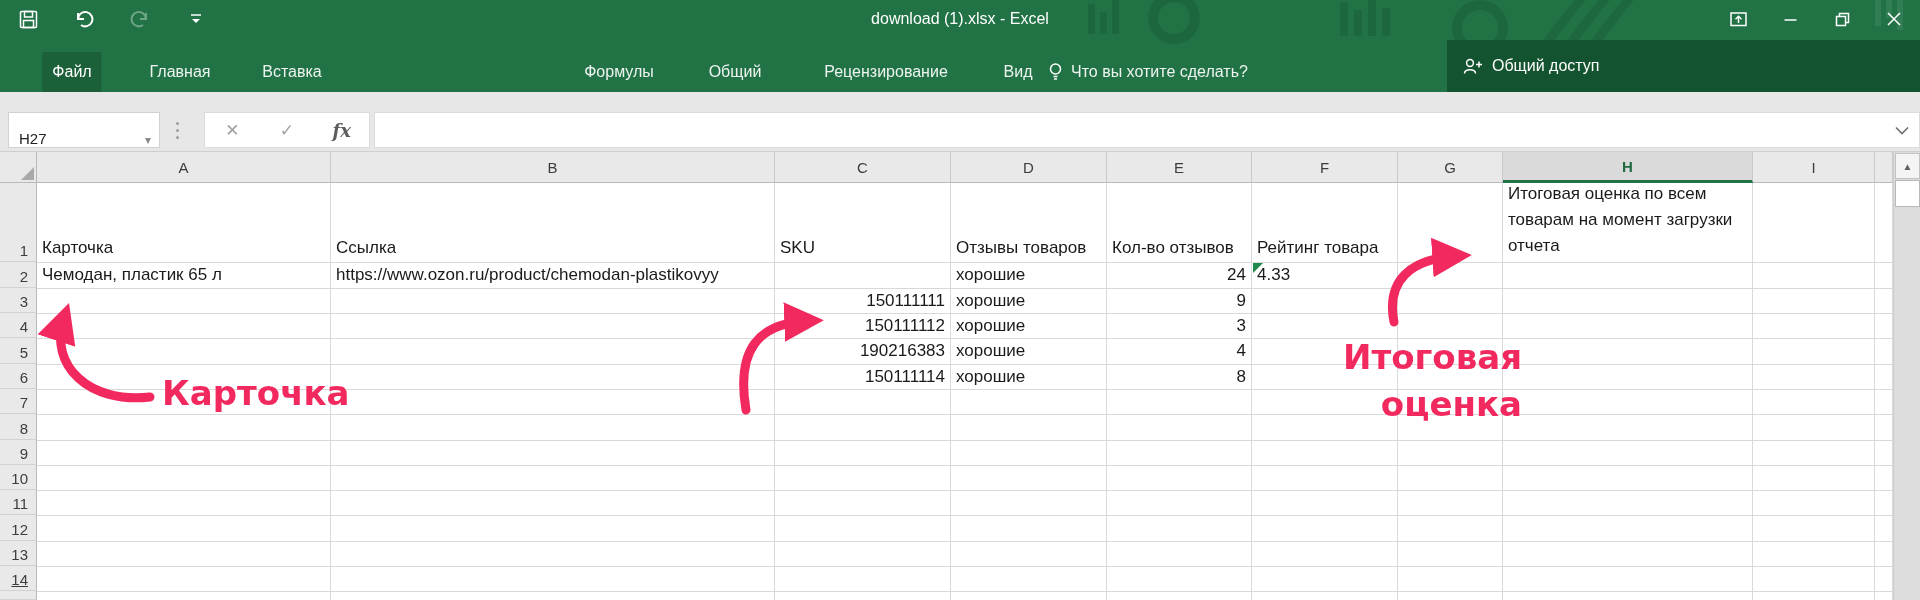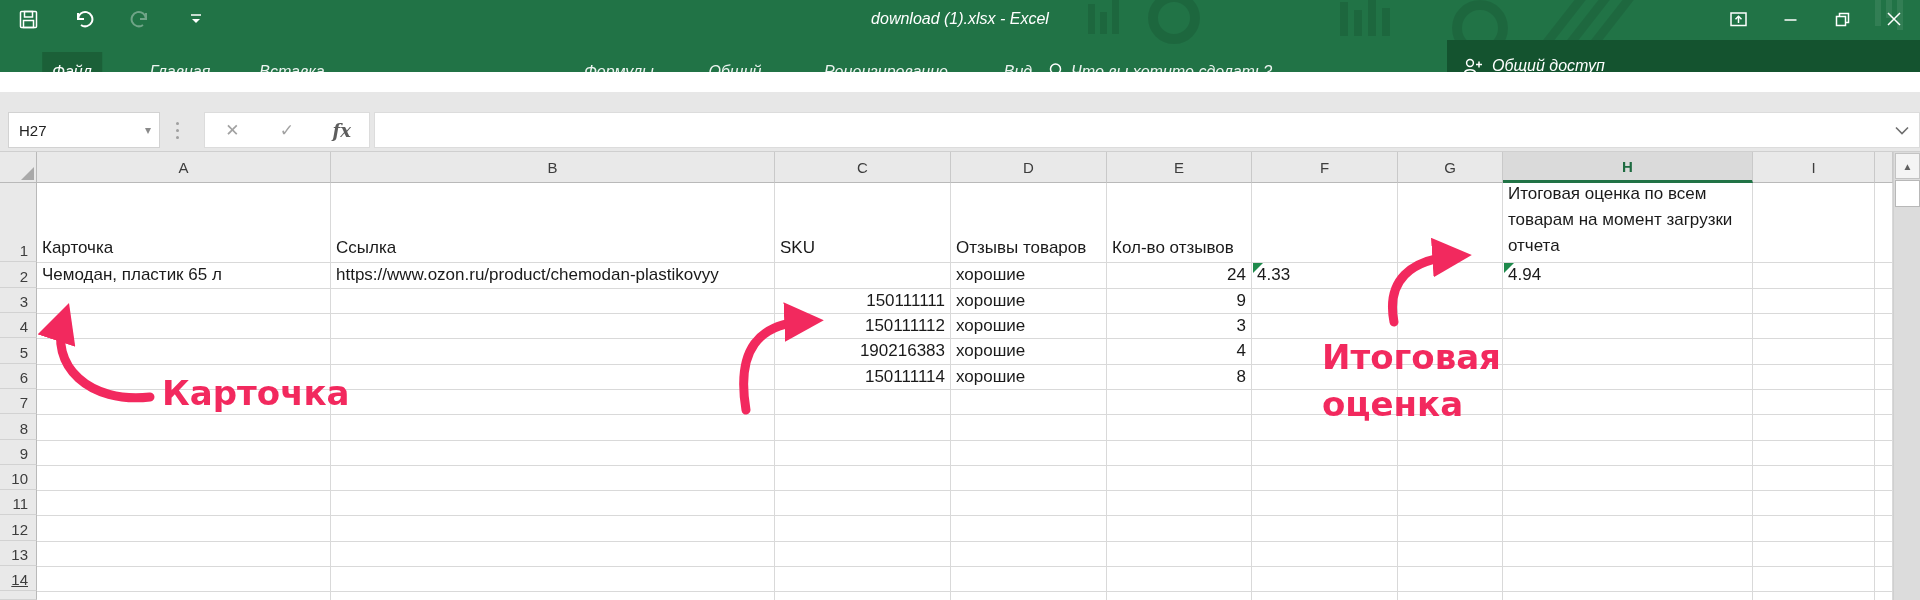--- a/index.html
+++ b/index.html
@@ -6,21 +6,21 @@
     --green:#217346; --green-dark:#14532f; --green-file:#1b6038;
     --pink:#f2295e;
     --grid:#d9d9d9; --hdr-bg:#e9e9e9; --hdr-border:#c9c9c9; --hdr-text:#3d3d3d;
   }
   *{box-sizing:border-box; margin:0; padding:0;}
   body{width:1920px;height:600px;overflow:hidden;background:#fff;
        font-family:"Liberation Sans",sans-serif;}
   #app{position:relative;width:1920px;height:600px;background:#fff;overflow:hidden;}
 
   
-  #header{position:absolute;left:0;top:0;width:1920px;height:72px;background:var(--green);overflow:hidden;font-style:italic;}
+  #header{position:absolute;left:0;top:0;width:1920px;height:92px;background:var(--green);overflow:hidden;}
   .pat{position:absolute;pointer-events:none;}
   .pat-bar{background:rgba(0,0,0,.10);}
   .pat-bar.light{background:rgba(255,255,255,.08);}
   .pat-ring{border-radius:50%;border:10px solid rgba(0,0,0,.10);}
   .pat-diag{background:rgba(0,0,0,.09);transform:rotate(38deg);}
 
   #titlebar{position:absolute;left:0;top:0;width:1920px;height:38px;}
   #qat{position:absolute;left:0;top:0;height:38px;display:flex;align-items:center;}
   .qat-btn{width:56px;height:38px;display:flex;align-items:center;justify-content:center;}
   .qat-btn svg{display:block;}
@@ -36,21 +36,21 @@
   .tab.active{background:var(--green-file);color:#fff;}
   #tellme{position:absolute;left:1048px;top:52px;height:40px;display:flex;align-items:center;
     color:rgba(255,255,255,.92);font-size:16px;gap:8px;}
   #share{position:absolute;left:1447px;top:40px;width:473px;height:52px;background:var(--green-dark);
     display:flex;align-items:center;color:#fff;font-size:16px;gap:9px;padding-left:16px;}
 
   
   #formula-row{position:absolute;left:0;top:92px;width:1920px;height:60px;background:#e7e7e7;
     border-bottom:1px solid #cfcfcf;}
   #name-box{position:absolute;left:8px;top:20px;width:152px;height:36px;background:#fff;
-    border:1px solid #d2d2d2;display:flex;align-items:center;font-size:15px;color:#222;
+    border:1px solid #d2d2d2;display:flex;align-items:flex-end;font-size:15px;color:#222;
     padding-left:10px;}
   #name-box .caret{margin-left:auto;margin-right:8px;color:#8a8a8a;font-size:12px;}
   #fx-dots{position:absolute;left:176px;top:30px;display:flex;flex-direction:column;gap:4px;}
   #fx-dots i{width:3px;height:3px;border-radius:50%;background:#9f9f9f;}
   #fx-panel{position:absolute;left:204px;top:20px;width:166px;height:36px;background:#fff;
     border:1px solid #dcdcdc;display:flex;align-items:center;justify-content:space-around;}
   #fx-panel .fb-btn{font-size:17px;color:#a2a2a2;width:40px;text-align:center;}
   #fx-panel .fx{font-family:"DejaVu Serif",serif;font-style:italic;font-weight:bold;
     color:#5d5d5d;font-size:18px;}
   #formula-field{position:absolute;left:374px;top:20px;width:1546px;height:36px;background:#fff;
@@ -88,21 +88,21 @@
     border:1px solid #c3c3c3;display:flex;align-items:center;justify-content:center;
     color:#606060;font-size:10px;}
   #vscroll .thumb{position:absolute;left:1px;top:28px;width:25px;height:27px;background:#fff;
     border:1px solid #b8b8b8;}
 
   
   .ann{position:absolute;font-family:"DejaVu Sans",sans-serif;font-weight:bold;
     font-size:34px;color:var(--pink);pointer-events:none;}
   #ann-card{left:162px;top:373px;}
   #ann-variants{left:590px;top:411px;line-height:51px;}
-  #ann-total{left:1322px;top:334px;width:200px;text-align:left;line-height:47px;}
+  #ann-total{left:1322px;top:334px;width:200px;text-align:right;line-height:47px;}
   #arrows{position:absolute;left:0;top:0;width:1920px;height:600px;pointer-events:none;}
   .arrow{stroke:var(--pink);stroke-width:9;fill:none;stroke-linecap:round;}
   .ah{fill:var(--pink);}
   .wicon{stroke:#fff;fill:none;stroke-width:1.5;}
 </style>
 </head>
 <body>
 
 <div id="app">
 
@@ -280,27 +280,27 @@
       <div class="gl" style="left: 37px; top: 338px; width: 1856px; height: 1px;"></div>
       <div class="gl" style="left: 37px; top: 363px; width: 1856px; height: 1px;"></div>
       <div class="gl" style="left: 37px; top: 389px; width: 1856px; height: 1px;"></div>
       <div class="gl" style="left: 37px; top: 414px; width: 1856px; height: 1px;"></div>
       <div class="gl" style="left: 37px; top: 439px; width: 1856px; height: 1px;"></div>
       <div class="cell r1" style="left: 37px; top: 31px; width: 294px; height: 79px;">Карточка</div>
       <div class="cell r1" style="left: 331px; top: 31px; width: 444px; height: 79px;">Ссылка</div>
       <div class="cell r1" style="left: 775px; top: 31px; width: 176px; height: 79px;">SKU</div>
       <div class="cell r1" style="left: 951px; top: 31px; width: 156px; height: 79px;">Отзывы товаров</div>
       <div class="cell r1" style="left: 1107px; top: 31px; width: 145px; height: 79px;">Кол-во отзывов</div>
+      <div class="cell r1" style="left: 1252px; top: 31px; width: 146px; height: 79px;">Рейтинг товара</div>
       <div class="cell r1 wrap" style="left: 1503px; top: 31px; width: 250px; height: 79px;">Итоговая оценка по всем товарам на момент загрузки отчета</div>
       <div class="cell" style="left: 37px; top: 110px; width: 294px; height: 26px;">Чемодан, пластик 65 л</div>
       <div class="cell" style="left: 331px; top: 110px; width: 444px; height: 26px;">https://www.ozon.ru/product/chemodan-plastikovyy</div>
       <div class="cell" style="left: 951px; top: 110px; width: 156px; height: 26px;">хорошие</div>
       <div class="cell right" style="left: 1107px; top: 110px; width: 145px; height: 26px;">24</div>
       <div class="cell" style="left: 1252px; top: 110px; width: 146px; height: 26px;">4.33<div class="flag"></div></div>
-      <div class="cell" style="left: 1503px; top: 110px; width: 250px; height: 26px;">4.94<div class="flag"></div></div>
       <div class="cell right" style="left: 775px; top: 136px; width: 176px; height: 25px;">150111111</div>
       <div class="cell" style="left: 951px; top: 136px; width: 156px; height: 25px;">хорошие</div>
       <div class="cell right" style="left: 1107px; top: 136px; width: 145px; height: 25px;">9</div>
       <div class="cell right" style="left: 775px; top: 161px; width: 176px; height: 25px;">150111112</div>
       <div class="cell" style="left: 951px; top: 161px; width: 156px; height: 25px;">хорошие</div>
       <div class="cell right" style="left: 1107px; top: 161px; width: 145px; height: 25px;">3</div>
       <div class="cell right" style="left: 775px; top: 186px; width: 176px; height: 26px;">190216383</div>
       <div class="cell" style="left: 951px; top: 186px; width: 156px; height: 26px;">хорошие</div>
       <div class="cell right" style="left: 1107px; top: 186px; width: 145px; height: 26px;">4</div>
       <div class="cell right" style="left: 775px; top: 212px; width: 176px; height: 25px;">150111114</div>

